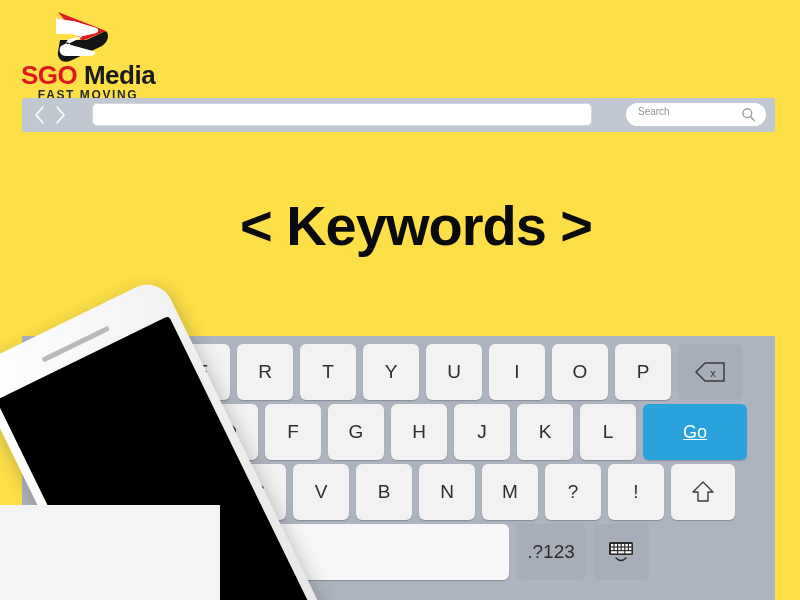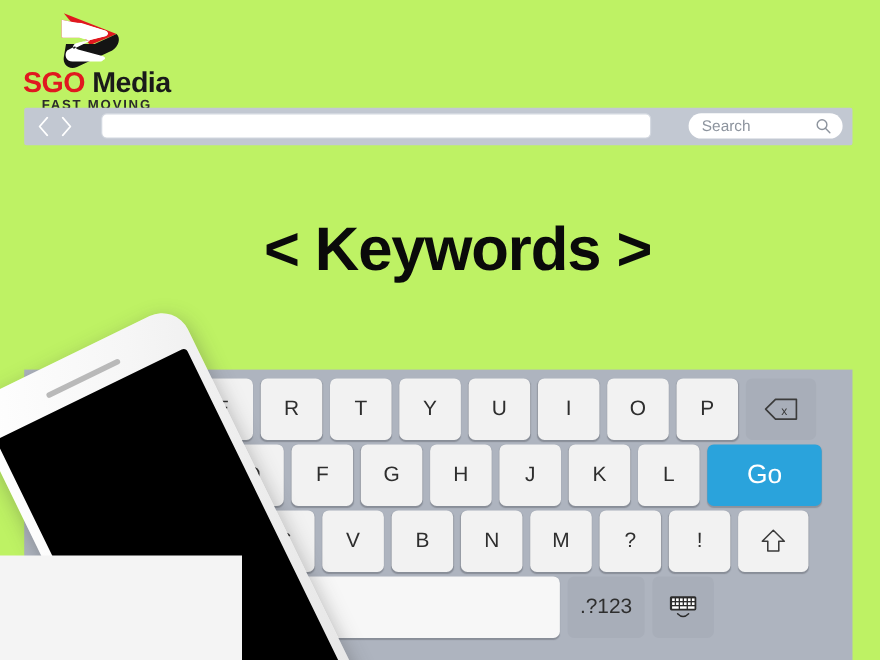--- a/index.html
+++ b/index.html
@@ -2,21 +2,21 @@
 <html><head>
 <meta charset="utf-8">
 <style>
   html,body{margin:0;padding:0;}
   body{
     width:800px;height:600px;overflow:hidden;
     background:#f4f4f4;
     font-family:"Liberation Sans", sans-serif;
     position:relative;
   }
-  #stage{position:relative;width:800px;height:600px;overflow:hidden;background:#bef264;}
+  #stage{position:relative;width:800px;height:600px;overflow:hidden;background:#fde047;}
 
   
   .logo-block{position:absolute;left:18px;top:6px;width:140px;height:92px;}
   .logo-mark{position:absolute;left:34px;top:2px;width:58px;height:56px;}
   .logo-word{position:absolute;left:0;top:56px;width:140px;text-align:center;
     font-size:26px;font-weight:bold;letter-spacing:-0.5px;line-height:1;white-space:nowrap;}
   .logo-sgo{color:#e0181f;}
   .logo-media{color:#1a1a1a;}
   .logo-tag{position:absolute;left:0;top:82px;width:140px;text-align:center;
     font-size:12px;font-weight:bold;letter-spacing:1.6px;color:#2b2b2b;}
@@ -24,39 +24,39 @@
   
   .browser-bar{position:absolute;left:22px;top:98px;width:753px;height:34px;
     background:#c2c8d2;border-radius:2px;}
   .nav-arrows{position:absolute;left:12px;top:6px;width:58px;height:22px;
     display:flex;align-items:center;gap:10px;}
   .chev{width:11px;height:18px;display:block;}
   .url-field{position:absolute;left:70px;top:5px;width:500px;height:23px;
     background:#fff;border-radius:5px;border:1px solid #d2d7df;box-sizing:border-box;}
   .search-pill{position:absolute;left:604px;top:5px;width:140px;height:23px;
     background:#fff;border-radius:12px;box-sizing:border-box;}
-  .search-text{position:absolute;left:12px;top:3px;font-size:14px;color:#8d949e;
+  .search-text{position:absolute;left:12px;top:3px;font-size:10px;color:#8d949e;
     font-family:"Liberation Sans",sans-serif;}
   .search-ico{position:absolute;right:10px;top:4px;width:15px;height:15px;}
 
   
   .heading{position:absolute;left:0;top:198px;width:800px;text-align:center;
     font-size:56px;font-weight:bold;color:#0a0a0a;letter-spacing:-1px;
     font-family:"Liberation Sans",sans-serif;line-height:1;padding-left:16px;}
 
   
   .keyboard{position:absolute;left:22px;top:336px;width:753px;height:264px;
     background:#aeb4bf;}
   .krow{position:absolute;left:0;width:753px;display:flex;}
   .key{background:#f2f2f2;border-radius:6px;display:flex;align-items:center;
     justify-content:center;font-size:19px;color:#2e2e2e;
     box-shadow:0 1px 1px rgba(90,95,105,.45);
     font-family:"Liberation Sans",sans-serif;box-sizing:border-box;}
   .key.fn{background:#a8aeb9;box-shadow:none;color:#2e2e2e;}
-  .key.go{background:#2aa3dc;color:#ffffff;font-size:24px;box-shadow:0 1px 1px rgba(90,95,105,.4);}
+  .key.go{background:#2aa3dc;color:#ffffff;font-size:18px;box-shadow:0 1px 1px rgba(90,95,105,.4);text-decoration:underline;}
   .key.space{background:#f7f7f7;}
 
   .r1{top:8px;}
   .r2{top:68px;}
   .r3{top:128px;}
   .r4{top:188px;align-items:center;}
 
   .r1 .key{width:56px;height:56px;margin-right:7px;}
   .r1 .key:first-child{margin-left:26px;}
   .r2 .key{width:56px;height:56px;margin-right:7px;}

